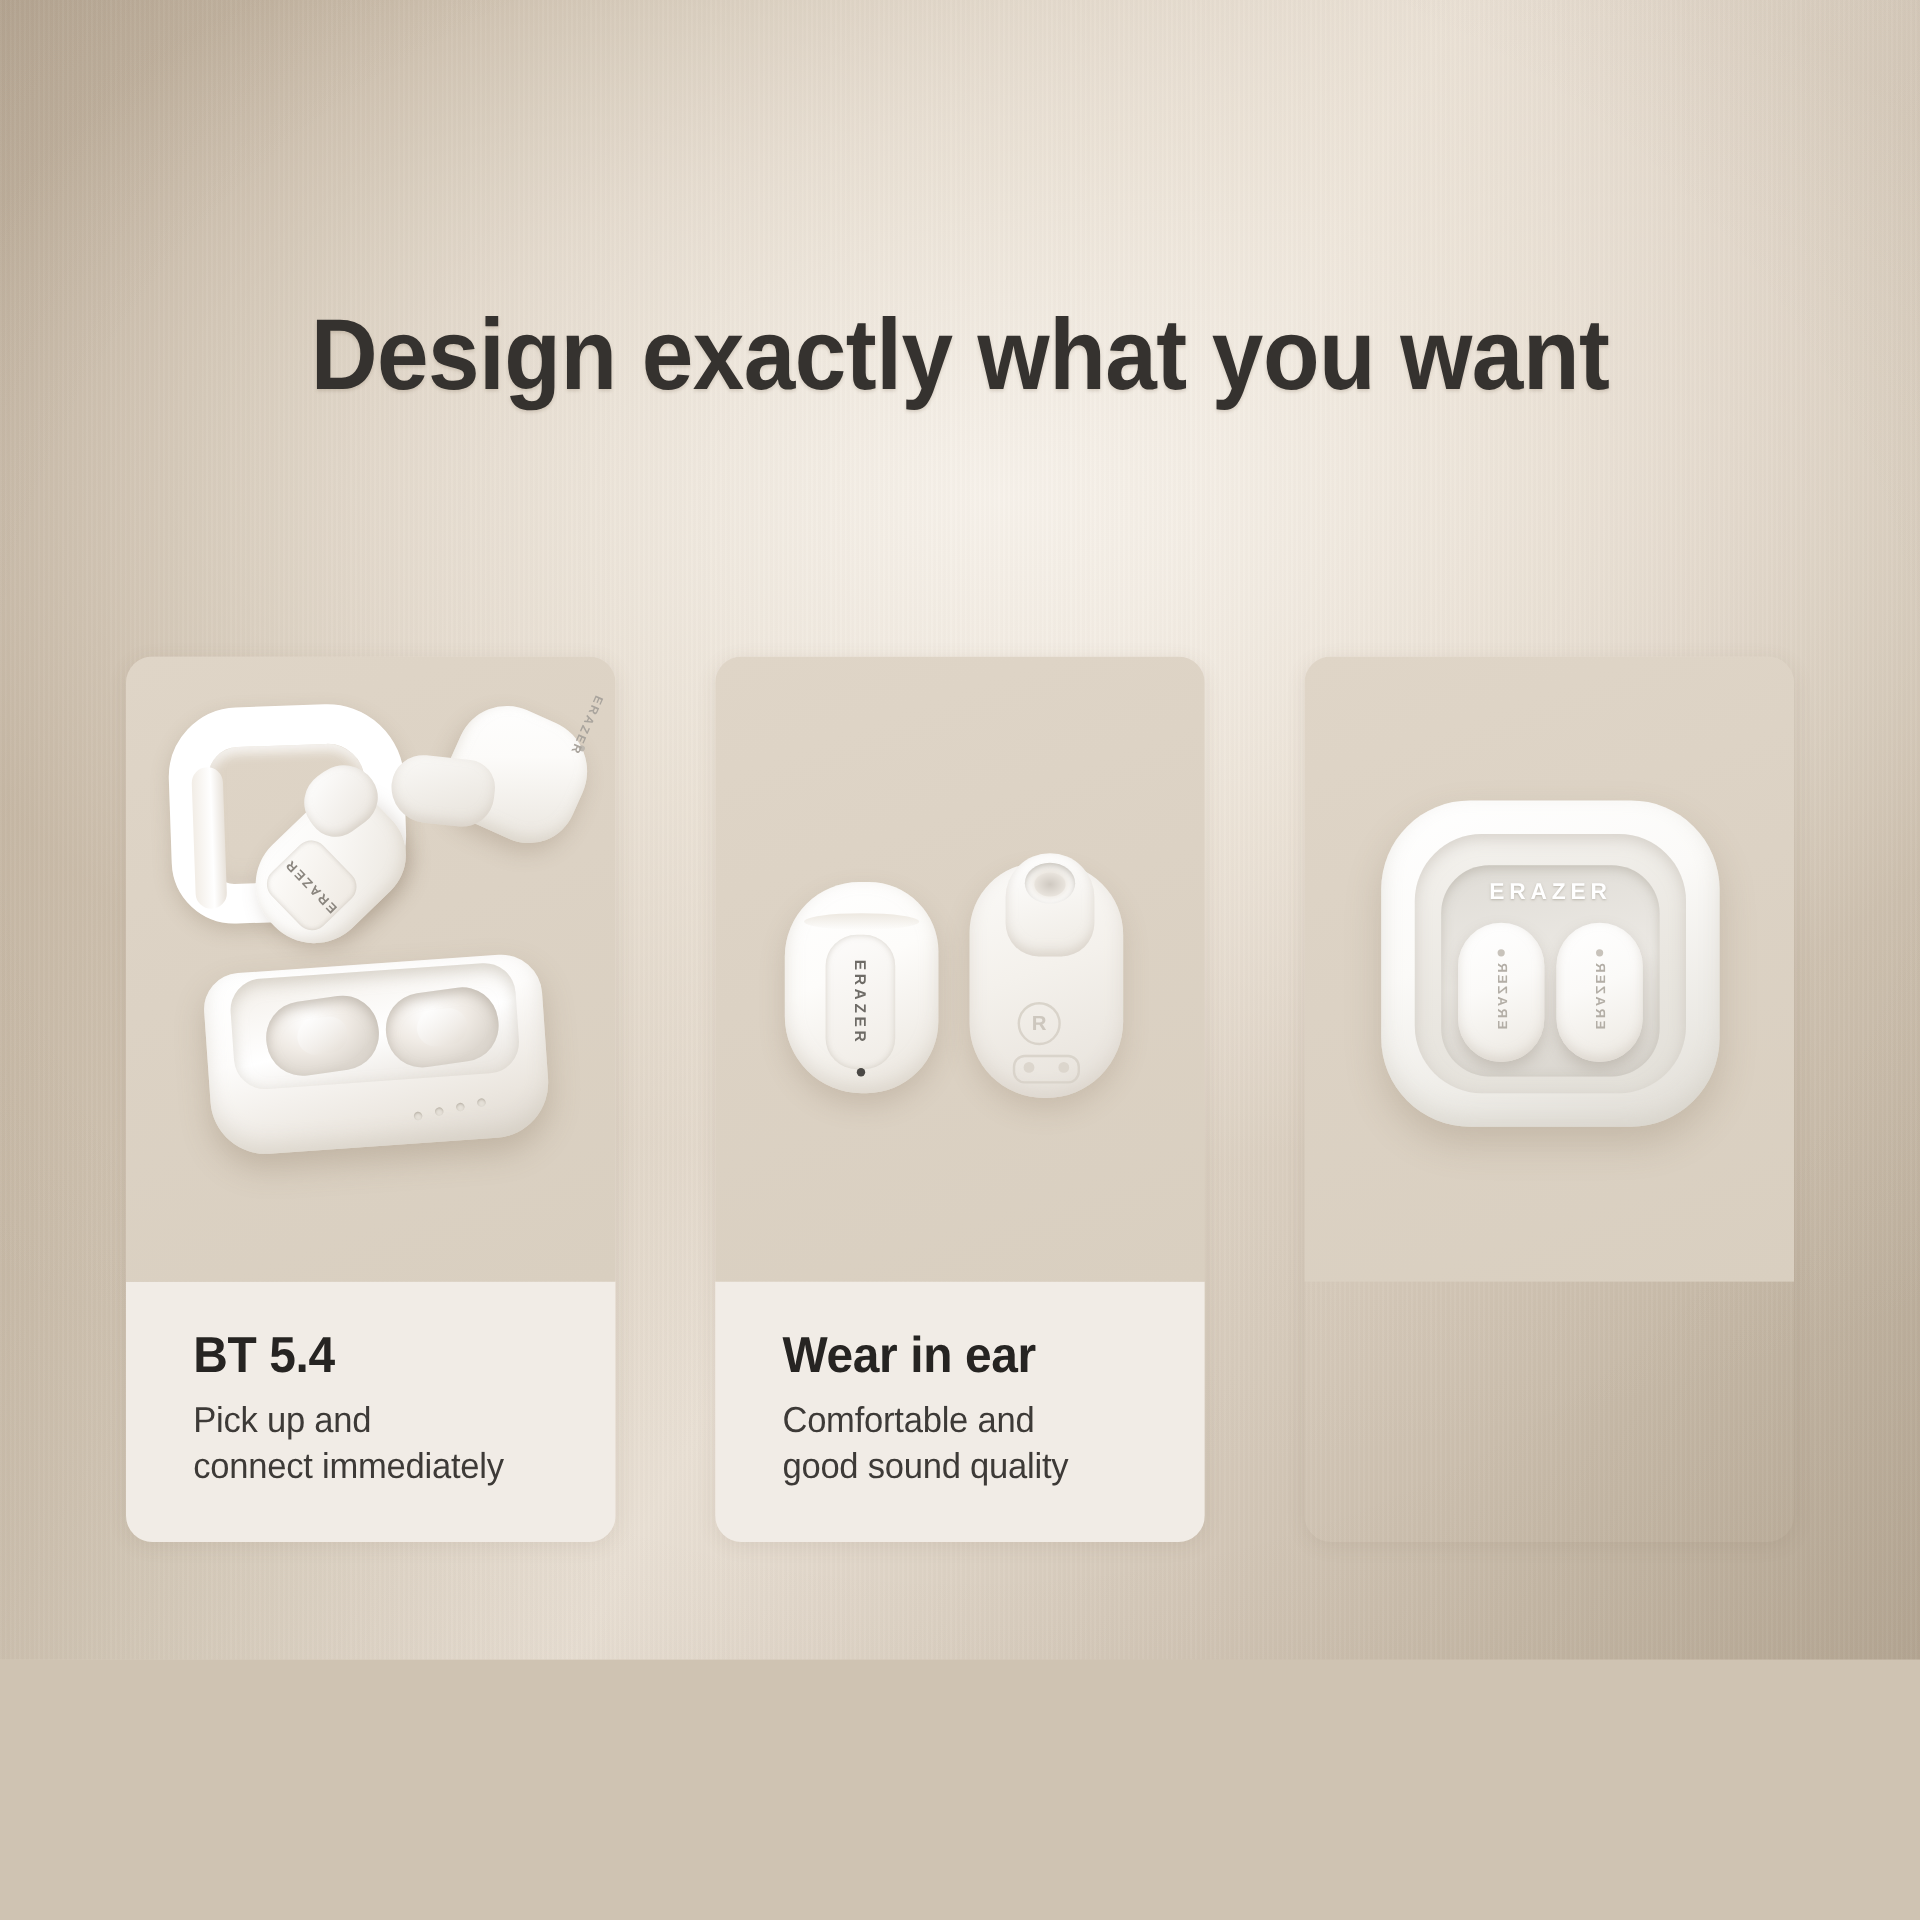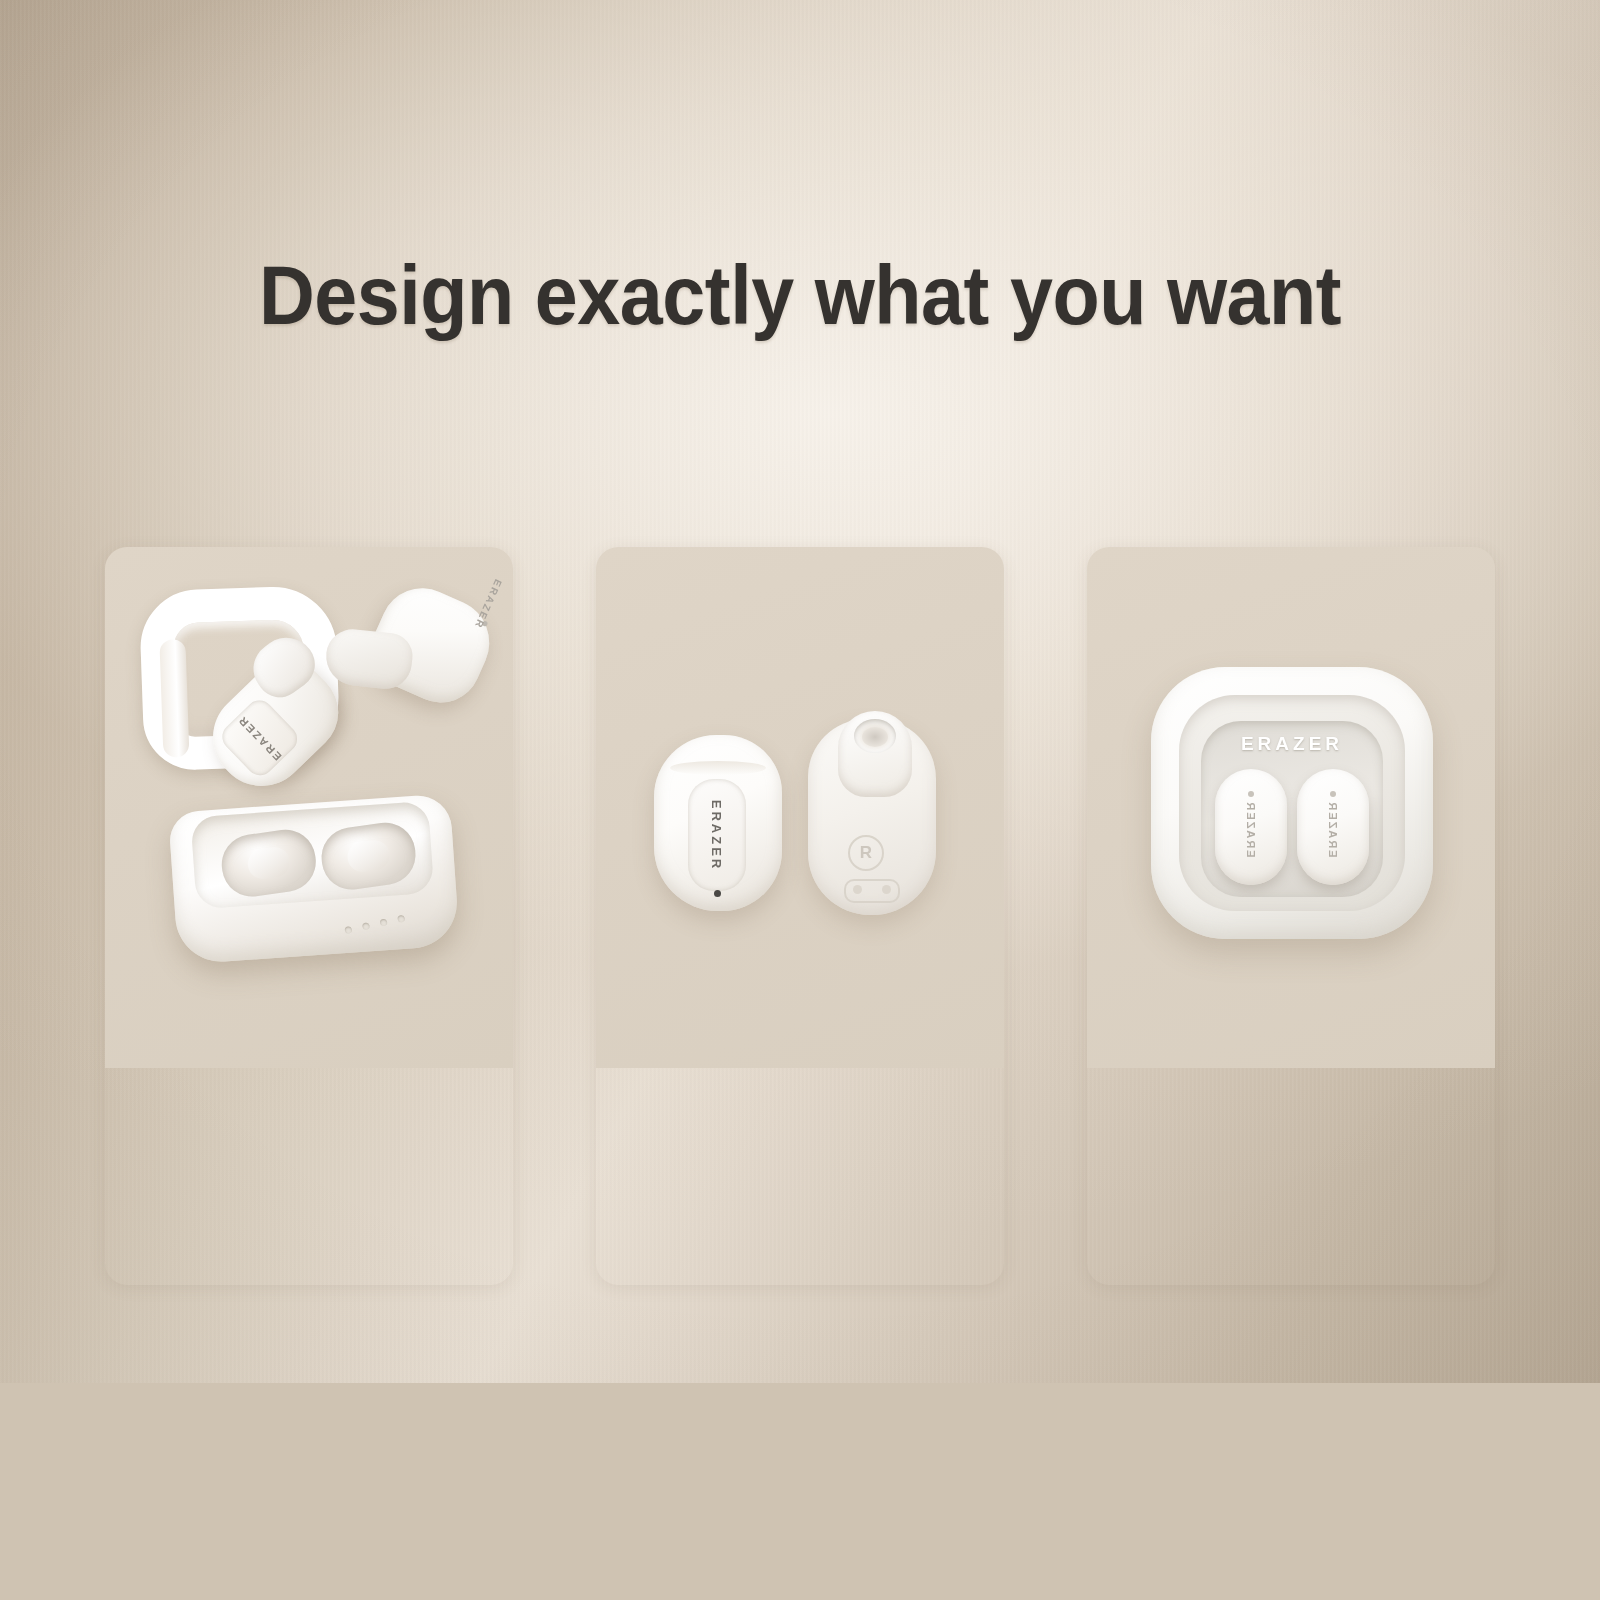--- a/index.html
+++ b/index.html
@@ -502,39 +502,53 @@
             <div class="leds">
               <b></b>
               <b></b>
               <b></b>
               <b></b>
             </div>
           </div>
         </div>
 
       </div>
+      <div class="card-text">
+        <div class="card-title">BT 5.4</div>
+        <div class="card-sub">
+          <span>Pick up and</span>
+          <span>connect immediately</span>
+        </div>
+      </div>
     </div>
 
     <div class="card">
       <div class="card-photo">
 
         <div class="prod c2-left">
           <div class="seam"></div>
           <div class="panel">
             <i>ERAZER</i>
           </div>
           <div class="dot"></div>
         </div>
 
         <div class="prod c2-right">
           <div class="eartip"></div>
           <div class="rmark">R</div>
           <div class="contacts"></div>
         </div>
 
+      </div>
+      <div class="card-text">
+        <div class="card-title">Wear in ear</div>
+        <div class="card-sub">
+          <span>Comfortable and</span>
+          <span>good sound quality</span>
+        </div>
       </div>
     </div>
 
     <div class="card">
       <div class="card-photo">
 
         <div class="prod c3-case">
           <div class="c3-inner">
             <div class="c3-window">
               <div class="c3-brand">ERAZER</div>

